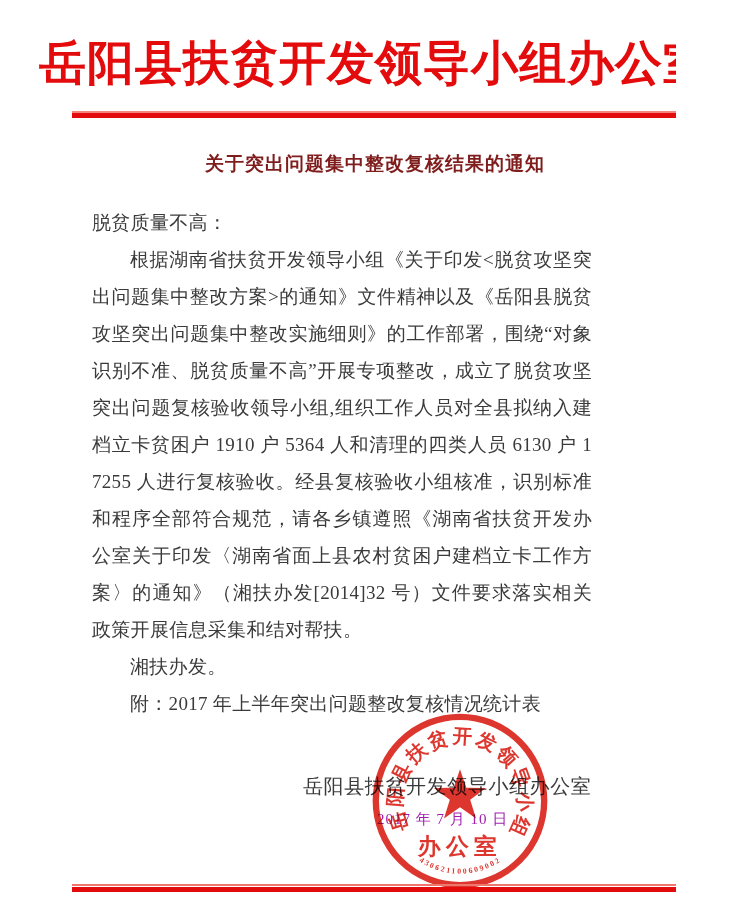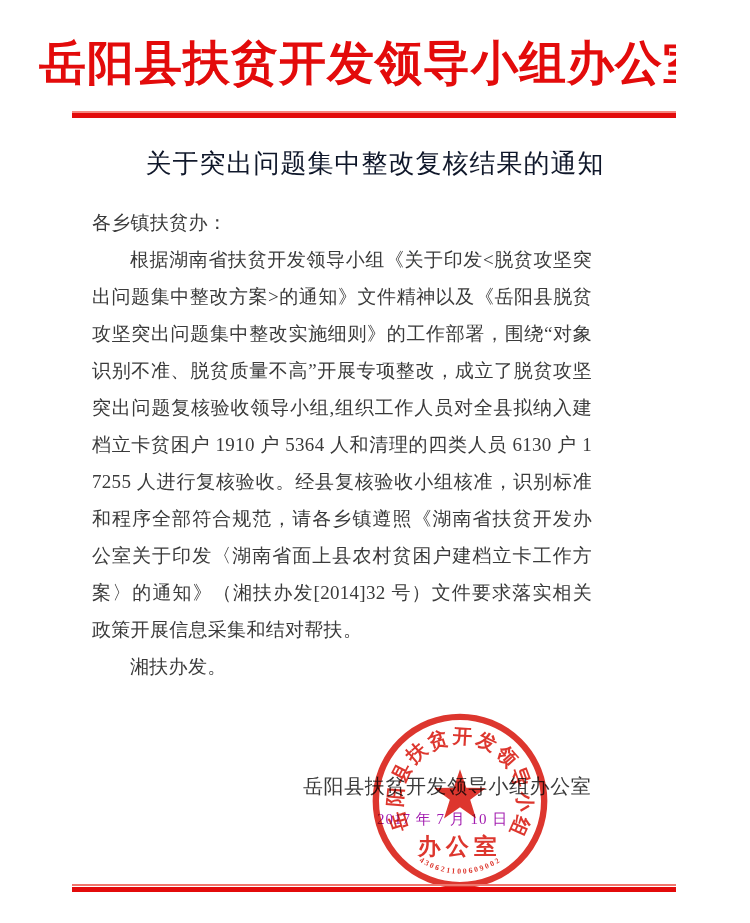--- a/index.html
+++ b/index.html
@@ -25,23 +25,23 @@
   .redline-top {
     position: absolute;
     top: 111px; left: 72px;
     width: 604px; height: 7px;
     background: linear-gradient(#f5867e 0 2px, #e30b0b 2px 100%);
   }
   .doc-title {
     position: absolute;
     top: 146px; left: 0; width: 750px;
     text-align: center;
-    color: #0f172a;
-    font-size: 26px;
-    font-weight: normal;
+    color: #7f1d1d;
+    font-size: 19px;
+    font-weight: bold;
     line-height: 36px;
     letter-spacing: 1px;
     white-space: nowrap;
   }
   .body-text {
     position: absolute;
     top: 204px; left: 92px;
     width: 500px;
     color: #3a3a3a;
     font-size: 19px;
@@ -89,23 +89,24 @@
 
 <div class="page">
 
   <div class="agency">岳阳县扶贫开发领导小组办公室</div>
 
   <div class="redline-top"></div>
 
   <div class="doc-title">关于突出问题集中整改复核结果的通知</div>
 
   <div class="body-text">
-    <p>各乡镇扶贫办：</p>
+    <p>脱贫质量不高：</p>
     <p class="indent">根据湖南省扶贫开发领导小组《关于印发&lt;脱贫攻坚突出问题集中整改方案&gt;的通知》文件精神以及《岳阳县脱贫攻坚突出问题集中整改实施细则》的工作部署，围绕“对象识别不准、脱贫质量不高”开展专项整改，成立了脱贫攻坚突出问题复核验收领导小组,组织工作人员对全县拟纳入建档立卡贫困户 1910 户 5364 人和清理的四类人员 6130 户 17255 人进行复核验收。经县复核验收小组核准，识别标准和程序全部符合规范，请各乡镇遵照《湖南省扶贫开发办公室关于印发〈湖南省面上县农村贫困户建档立卡工作方案〉的通知》（湘扶办发[2014]32 号）文件要求落实相关政策开展信息采集和结对帮扶。</p>
     <p class="indent">湘扶办发。</p>
+    <p class="indent">附：2017 年上半年突出问题整改复核情况统计表</p>
   </div>
 
   <div class="signature">岳阳县扶贫开发领导小组办公室</div>
 
   <div class="issue-date">2017 年 7 月 10 日</div>
 
   <svg class="stamp" viewBox="0 0 200 200" xmlns="http://www.w3.org/2000/svg">
     <defs>
       <path id="ringPath" d="M 44.6 132 A 64 64 0 1 1 155.4 132" fill="none"></path>
       <path id="serialPath" d="M 54.1 165.5 A 80 80 0 0 0 145.9 165.5" fill="none"></path>

